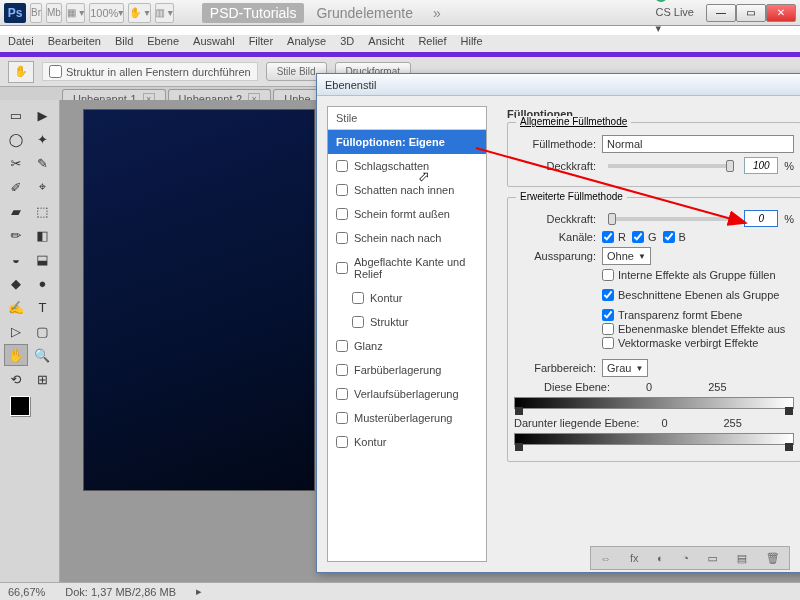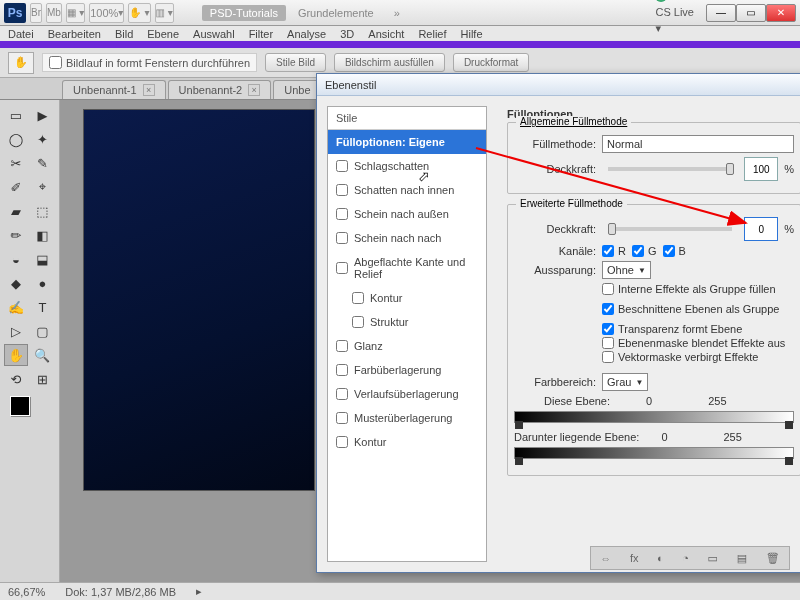--- a/index.html
+++ b/index.html
@@ -1,30 +1,30 @@
 <!DOCTYPE html>
 <html><head>
 <meta charset="utf-8">
 <style>
 * { box-sizing: border-box; margin: 0; padding: 0; font-family: Tahoma, Arial, sans-serif; font-size: 11px; }
 body { background: #fff; width: 800px; height: 600px; overflow: hidden; position: relative; }
 
 .titlebar { height: 26px; background: linear-gradient(#f5f5f5,#e0e0e0); border-bottom: 1px solid #999; display: flex; align-items: center; padding: 0 4px; gap: 4px; }
 .ps-logo { width: 22px; height: 20px; background: #0a2a5c; color: #8ab4f8; font-weight: bold; display: flex; align-items: center; justify-content: center; font-size: 12px; border-radius: 2px;}
 .tb-btn { height: 20px; padding: 0 0; border: 1px solid #bbb; background: #eee; color: #888; border-radius: 2px; font-size: 10px; display: flex; align-items: center; }
-.tb-central { padding: 2px 8px; color: #888; font-size: 11px; }
+.tb-central { padding: 2px 8px; color: #888; font-size: 14px; }
 .tb-central.active { background: #b0b0b0; color: #fff; border-radius: 2px; }
 .spacer { flex: 1; }
 .cs-live { display: flex; gap: 4px; color: #555; flex-direction: column; }
 .cs-dot { width: 12px; height: 12px; border-radius: 50%; background: radial-gradient(#5d9,#285); }
 .win-btns { display: flex; gap: 0; margin-left: 8px; }
 .win-btn { width: 30px; height: 18px; border: 1px solid #888; background: linear-gradient(#f9f9f9,#ddd); border-radius: 2px; display: flex; align-items: center; justify-content: center; font-size: 10px; }
 .win-btn.close { background: linear-gradient(#f77,#d33); color: #fff; }
 
-.menubar { height: 22px; background: #e8e8e8; border-bottom: 7px solid #6d28d9; display: flex; align-items: center; padding: 0 8px; gap: 14px; color: #444; }
+.menubar { height: 22px; background: #e8e8e8; border-bottom: 5px solid #6d28d9; display: flex; align-items: flex-start; padding: 0 8px; gap: 14px; color: #444; margin-top: 9px; }
 .menubar span { cursor: default; }
 
 .optbar { height: 30px; background: #e0e0e0; border-bottom: 1px solid #aaa; display: flex; align-items: center; padding: 0 8px; gap: 8px; }
 .opt-check { display: flex; align-items: center; gap: 4px; border: 1px solid #ccc; padding: 2px 6px; background: #f5f5f5; color: #555; font-size: 10px; }
 .opt-btn { padding: 3px 10px; border: 1px solid #aaa; background: linear-gradient(#f9f9f9,#ddd); border-radius: 3px; color: #666; font-size: 10px; }
 .hand-tool { width: 26px; height: 22px; border: 1px solid #aaa; background: #f0f0f0; display: flex; align-items: center; justify-content: center; }
 
 .tabbar { height: 22px; background: #cfcfcf; display: flex; align-items: flex-end; padding-left: 62px; border-bottom: 1px solid #888; }
 .doc-tab { padding: 3px 10px; background: #d8d8d8; border: 1px solid #999; border-bottom: none; margin-right: 2px; color: #555; display: flex; gap: 6px; align-items: center; border-radius: 3px 3px 0 0; }
 .tab-x { width: 12px; height: 12px; border: 1px solid #aaa; font-size: 9px; display: flex; align-items: center; justify-content: center; color: #777; }
@@ -51,21 +51,21 @@
 .style-row { padding: 6px 8px; color: #444; display: flex; align-items: center; gap: 6px; cursor: default; }
 .style-row.sub { padding-left: 24px; }
 .style-row.hi { background: #2b74d8; color: #fff; font-weight: bold; }
 .style-row input { width: 12px; height: 12px; }
 
 .dlg-right { flex: 1; padding: 10px 4px 10px 10px; overflow: hidden; }
 .sect-title { font-weight: bold; color: #333; padding: 2px 0; }
 .fieldset { border: 1px solid #bbb; border-radius: 2px; padding: 8px 6px 8px 6px; margin-bottom: 10px; position: relative; }
 .row { display: flex; align-items: center; gap: 6px; margin: 4px 0; font-size: 10px; color: #333;}
 .row label { width: 82px; text-align: right; }
-.num { width: 34px; height: 24px; border: 1px solid #8aa; background: #fff; text-align: center; font-size: 10px; }
+.num { width: 34px; height: 17px; border: 1px solid #8aa; background: #fff; text-align: center; font-size: 10px; font-style: italic; }
 .slider { flex: 1; height: 4px; background: #ccc; position: relative; margin: 0 6px;}
 .slider .thumb { position: absolute; top: -4px; width: 8px; height: 12px; background: #ddd; border: 1px solid #777; border-radius: 2px; }
 .chk { display: flex; align-items: center; gap: 4px; font-size: 10px; color: #333; }
 .chk input { width: 12px; height: 12px; }
 .grad-bar { height: 12px; background: linear-gradient(to right,#000,#fff); border: 1px solid #888; margin: 2px 0 8px 0; position: relative;}
 .grad-bar .mk { position: absolute; bottom: -7px; width: 8px; height: 8px; background: #333; }
 .sel-box { height: 18px; border: 1px solid #888; background: #fff; padding: 0 4px; display: flex; align-items: center; gap: 4px; }
 .sel-box .arr { font-size: 8px; }
 
 .arrow-svg { position: absolute; left: 316px; top: 73px; width: 490px; height: 500px; pointer-events: none; }
@@ -108,24 +108,23 @@
   <span>3D</span>
   <span>Ansicht</span>
   <span>Relief</span>
   <span>Hilfe</span>
 </div>
 
 <div class="optbar">
   <div class="hand-tool">✋</div>
   <div class="opt-check">
       <input type="checkbox" style="">
-      <span>Bildlauf in formt Fenstern durchführen</span>
+      <span>Struktur in allen Fenstern durchführen</span>
     </div>
   <div class="opt-btn">Stile Bild</div>
-  <div class="opt-btn">Bildschirm ausfüllen</div>
   <div class="opt-btn">Druckformat</div>
 </div>
 
 <div class="tabbar">
   <div class="doc-tab">
       <span>Unbenannt-1</span>
       <span class="tab-x">×</span>
     </div>
   <div class="doc-tab">
       <span>Unbenannt-2</span>
@@ -192,21 +191,21 @@
             <div class="style-row">
               <input type="checkbox" style="">
               <span>Schlagschatten</span>
             </div>
             <div class="style-row">
               <input type="checkbox" style="">
               <span>Schatten nach innen</span>
             </div>
             <div class="style-row">
               <input type="checkbox" style="">
-              <span>Schein nach außen</span>
+              <span>Schein formt außen</span>
             </div>
             <div class="style-row">
               <input type="checkbox" style="">
               <span>Schein nach nach</span>
             </div>
             <div class="style-row">
               <input type="checkbox" style="">
               <span>Abgeflachte Kante und Relief</span>
             </div>
             <div class="style-row sub">

